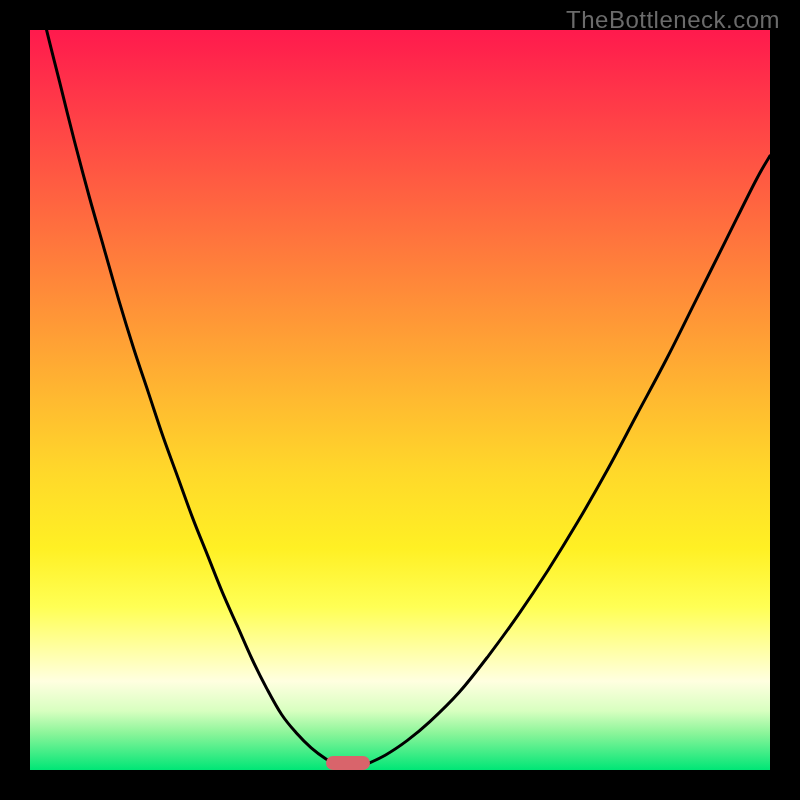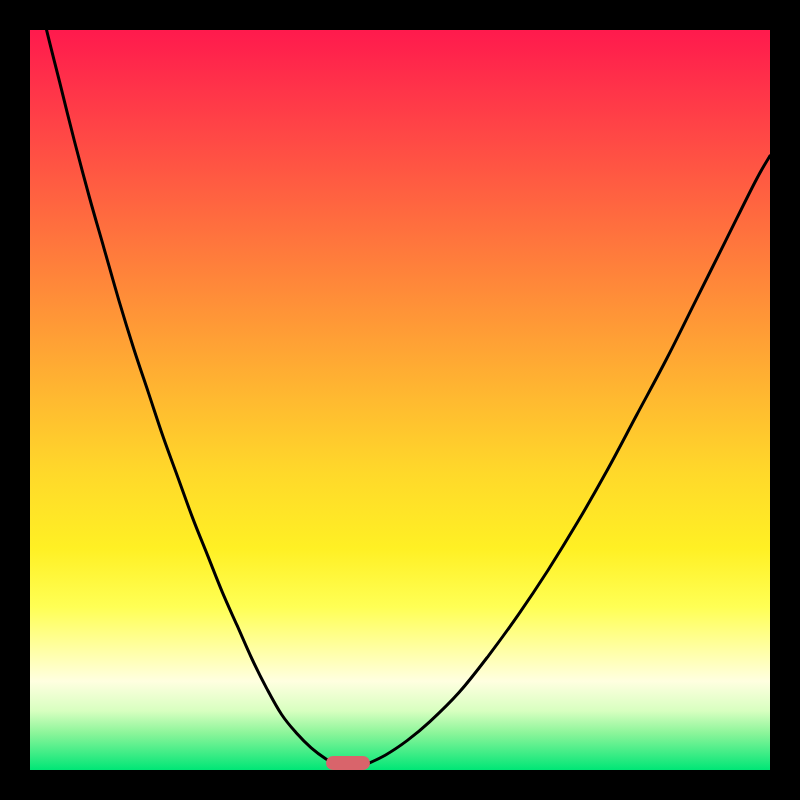--- a/index.html
+++ b/index.html
@@ -67,20 +67,21 @@
     width: 46px;
     height: 14px;
     background: #d9646b;
     border-radius: 8px;
   }
 </style>
 </head>
 <body>
 
 <div class="frame">
+  <div class="watermark">TheBottleneck.com</div>
 
   <div class="plot">
     <svg class="curve" viewBox="0 0 740 740" preserveAspectRatio="none">
       <path id="curve-left" fill="none" stroke="#000" stroke-width="3" stroke-linecap="round" d="M 0 -74.00000000000011 C 2.664 -62.012000000000086, 9.472000000000001 -30.04399999999999, 14.8 -7.399999999999977 C 20.128 15.244000000000035, 24.272000000000002 30.48799999999996, 29.6 51.799999999999955 C 34.928 73.11199999999995, 39.071999999999996 90.35399999999998, 44.4 111 C 49.728 131.64600000000002, 53.872 147.18599999999998, 59.2 166.5 C 64.528 185.81400000000002, 68.672 199.65200000000007, 74 218.30000000000007 C 79.328 236.94800000000006, 83.472 252.11799999999997, 88.8 270.09999999999997 C 94.128 288.08199999999994, 98.272 301.55000000000007, 103.60000000000001 318.20000000000005 C 108.92800000000001 334.85, 113.072 346.616, 118.4 362.59999999999997 C 123.72800000000001 378.58399999999995, 127.87199999999999 391.682, 133.2 407 C 138.528 422.318, 142.672 433.048, 148 447.7 C 153.328 462.352, 157.472 474.414, 162.8 488.4 C 168.12800000000001 502.38599999999997, 172.272 512.0799999999999, 177.6 525.4 C 182.928 538.72, 187.072 549.746, 192.4 562.4 C 197.728 575.054, 201.872 583.712, 207.20000000000002 595.7 C 212.52800000000002 607.6880000000001, 216.672 617.678, 222 629 C 227.328 640.322, 231.472 648.61, 236.8 658.6 C 242.12800000000001 668.59, 246.27200000000002 676.508, 251.60000000000002 684.5 C 256.928 692.492, 261.072 697.006, 266.4 703 C 271.72799999999995 708.994, 275.87199999999996 713.1379999999999, 281.2 717.8 C 286.528 722.462, 290.67199999999997 725.4368, 296 728.9 C 301.32800000000003 732.3632, 306.80400000000003 735.0419999999999, 310.8 737.04 C 314.796 739.038, 316.868 739.4672, 318.2 740"></path>
       <path id="curve-right" fill="none" stroke="#000" stroke-width="3" stroke-linecap="round" d="M 318.2 740 C 320.864 739.2008, 326.34 738.2239999999999, 333 735.56 C 339.66 732.896, 347.20799999999997 729.7288000000001, 355.2 725.2 C 363.192 720.6712, 369.408 716.394, 377.40000000000003 710.4 C 385.39200000000005 704.406, 390.276 700.558, 399.6 691.9 C 408.92400000000004 683.242, 418.544 674.288, 429.2 662.3 C 439.856 650.3119999999999, 448.144 639.286, 458.8 625.3 C 469.456 611.314, 477.744 599.918, 488.40000000000003 584.6 C 499.05600000000004 569.282, 507.344 556.85, 518 540.2 C 528.656 523.5500000000001, 536.944 510.08200000000005, 547.6 492.1 C 558.2560000000001 474.118, 566.5440000000001 459.614, 577.2 440.29999999999995 C 587.856 420.98599999999993, 596.144 404.78000000000003, 606.8 384.8 C 617.4559999999999 364.82, 625.7439999999999 349.94599999999997, 636.4 329.29999999999995 C 647.056 308.65399999999994, 655.344 291.412, 666 270.09999999999997 C 676.656 248.78799999999998, 684.944 232.212, 695.5999999999999 210.89999999999998 C 706.2559999999999 189.58799999999997, 717.208 167.01799999999992, 725.1999999999999 151.69999999999993 C 733.1919999999999 136.38199999999995, 737.336 130.46200000000005, 740 125.80000000000007"></path>
     </svg>
     <div id="min-marker" class="marker" style="left: 296px; width: 44.4px; top: 726px;"></div>
   </div>
 </div>
 

